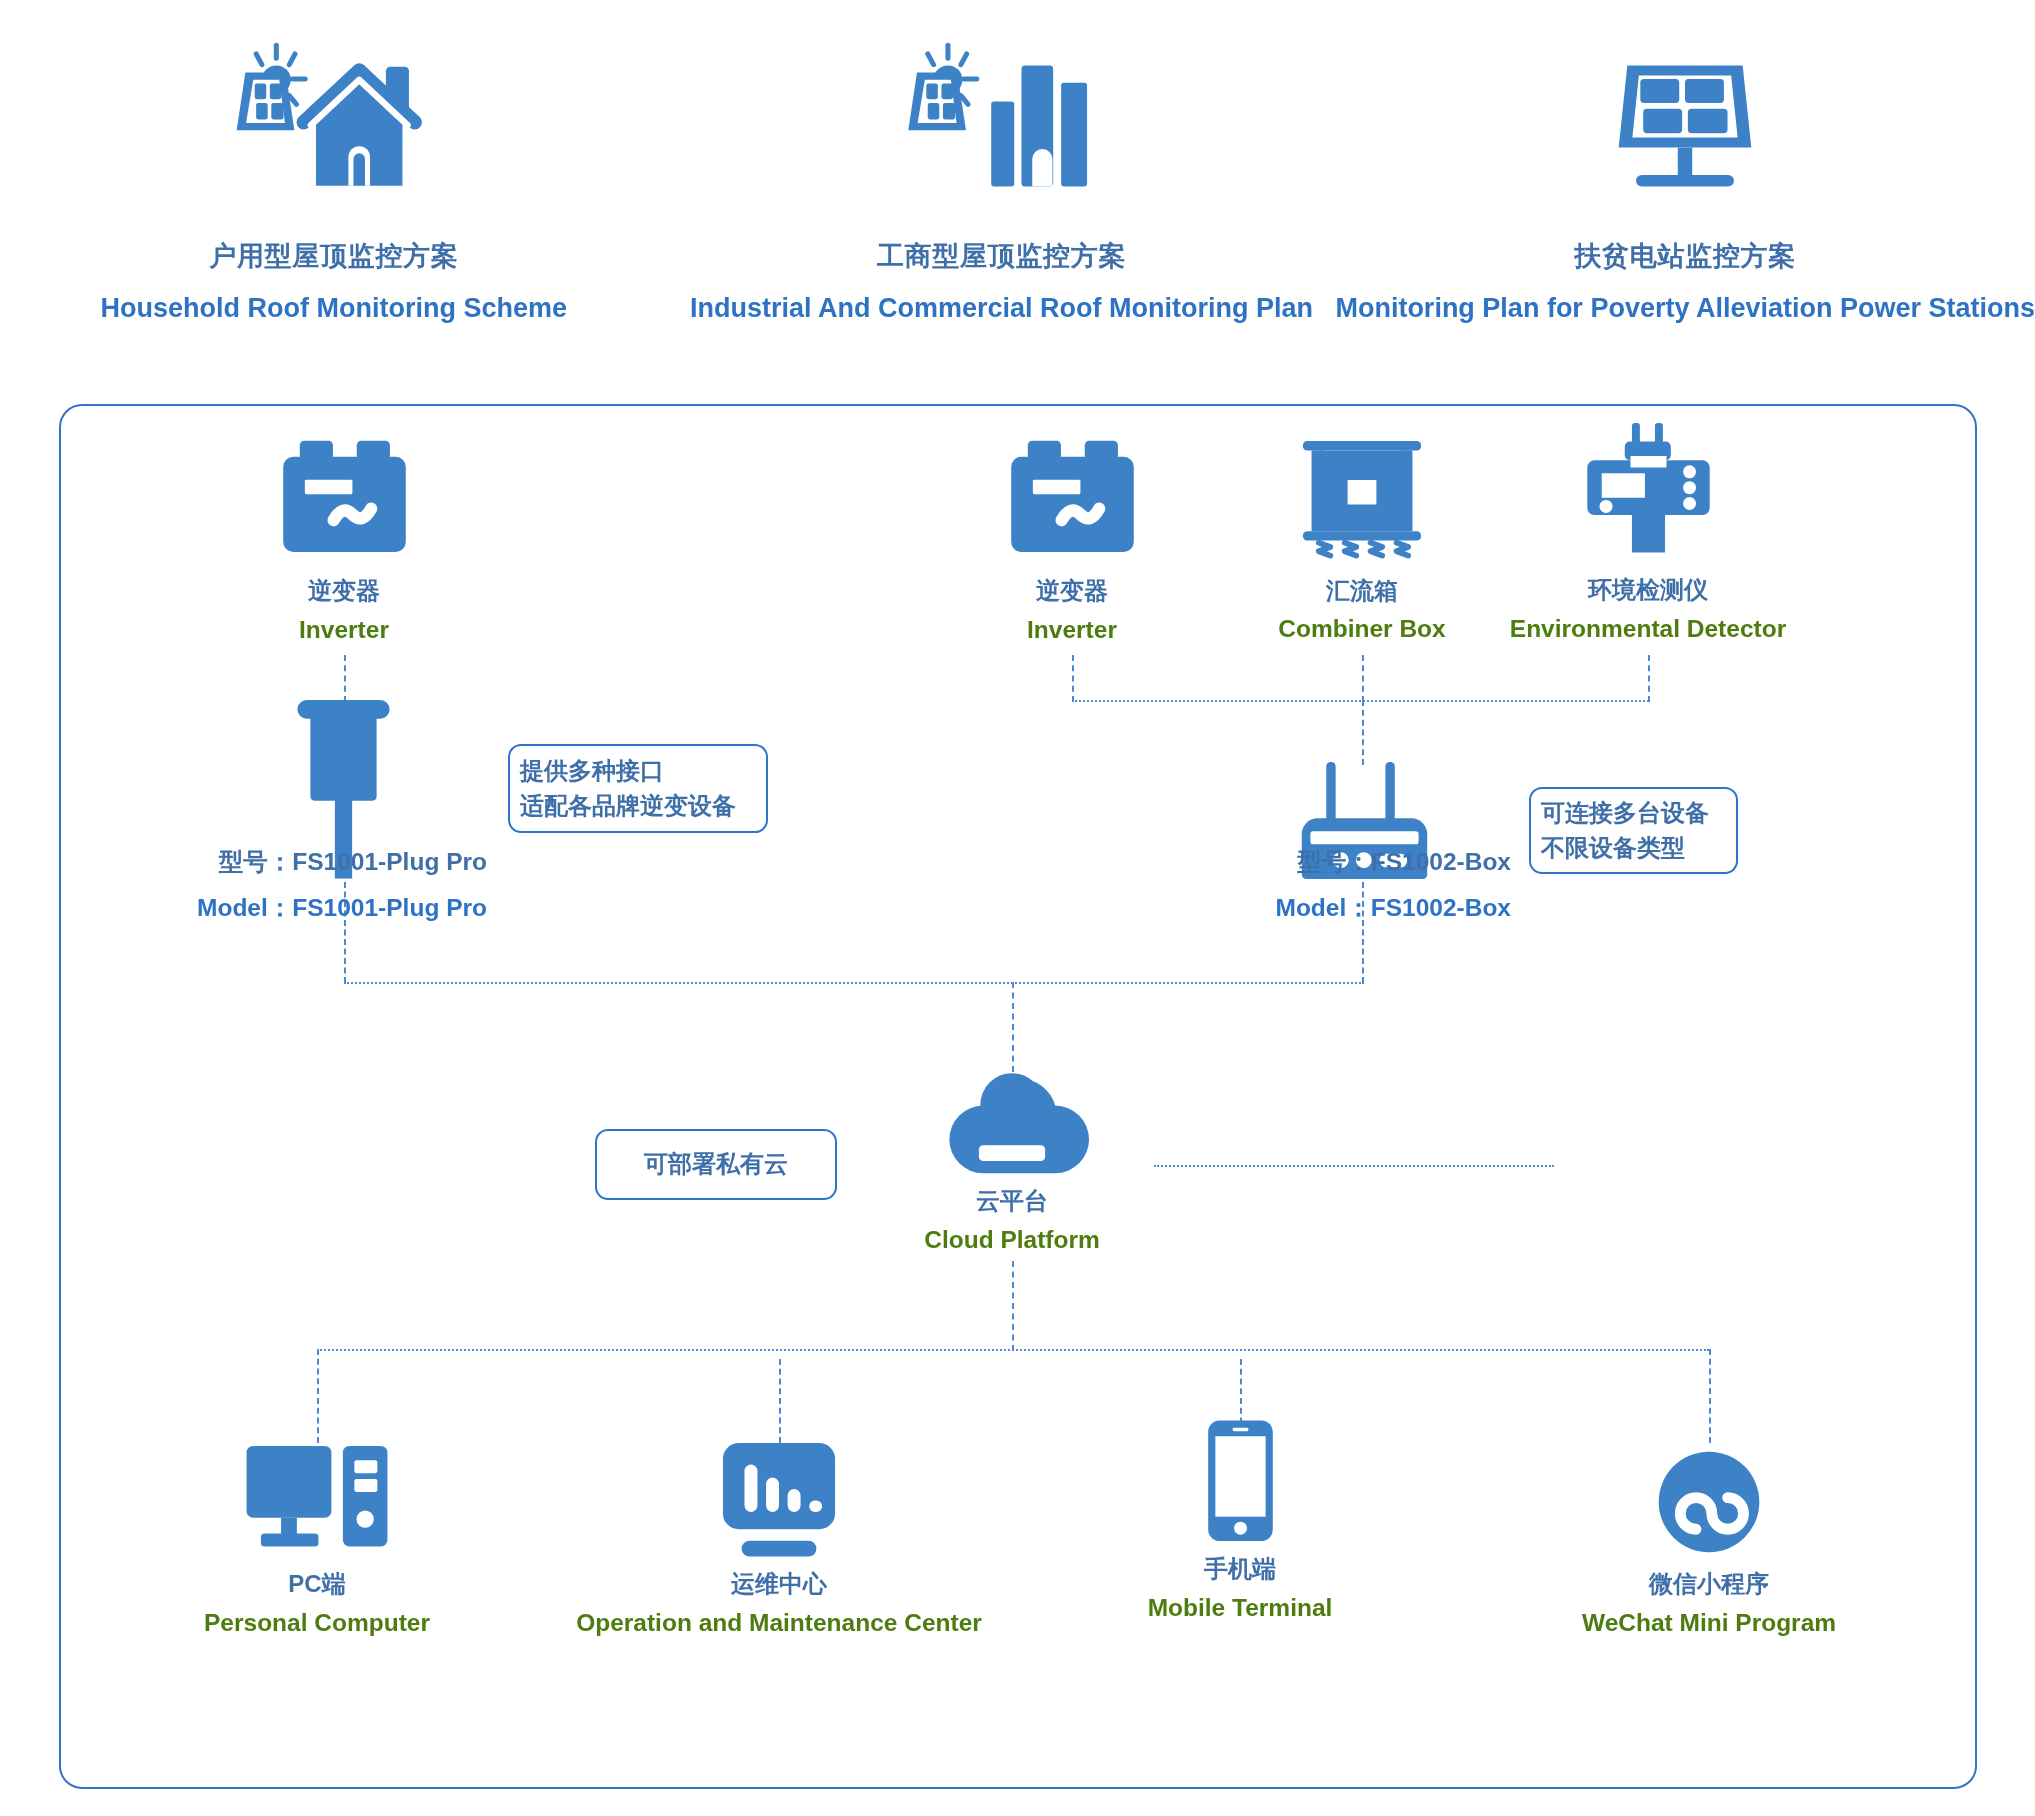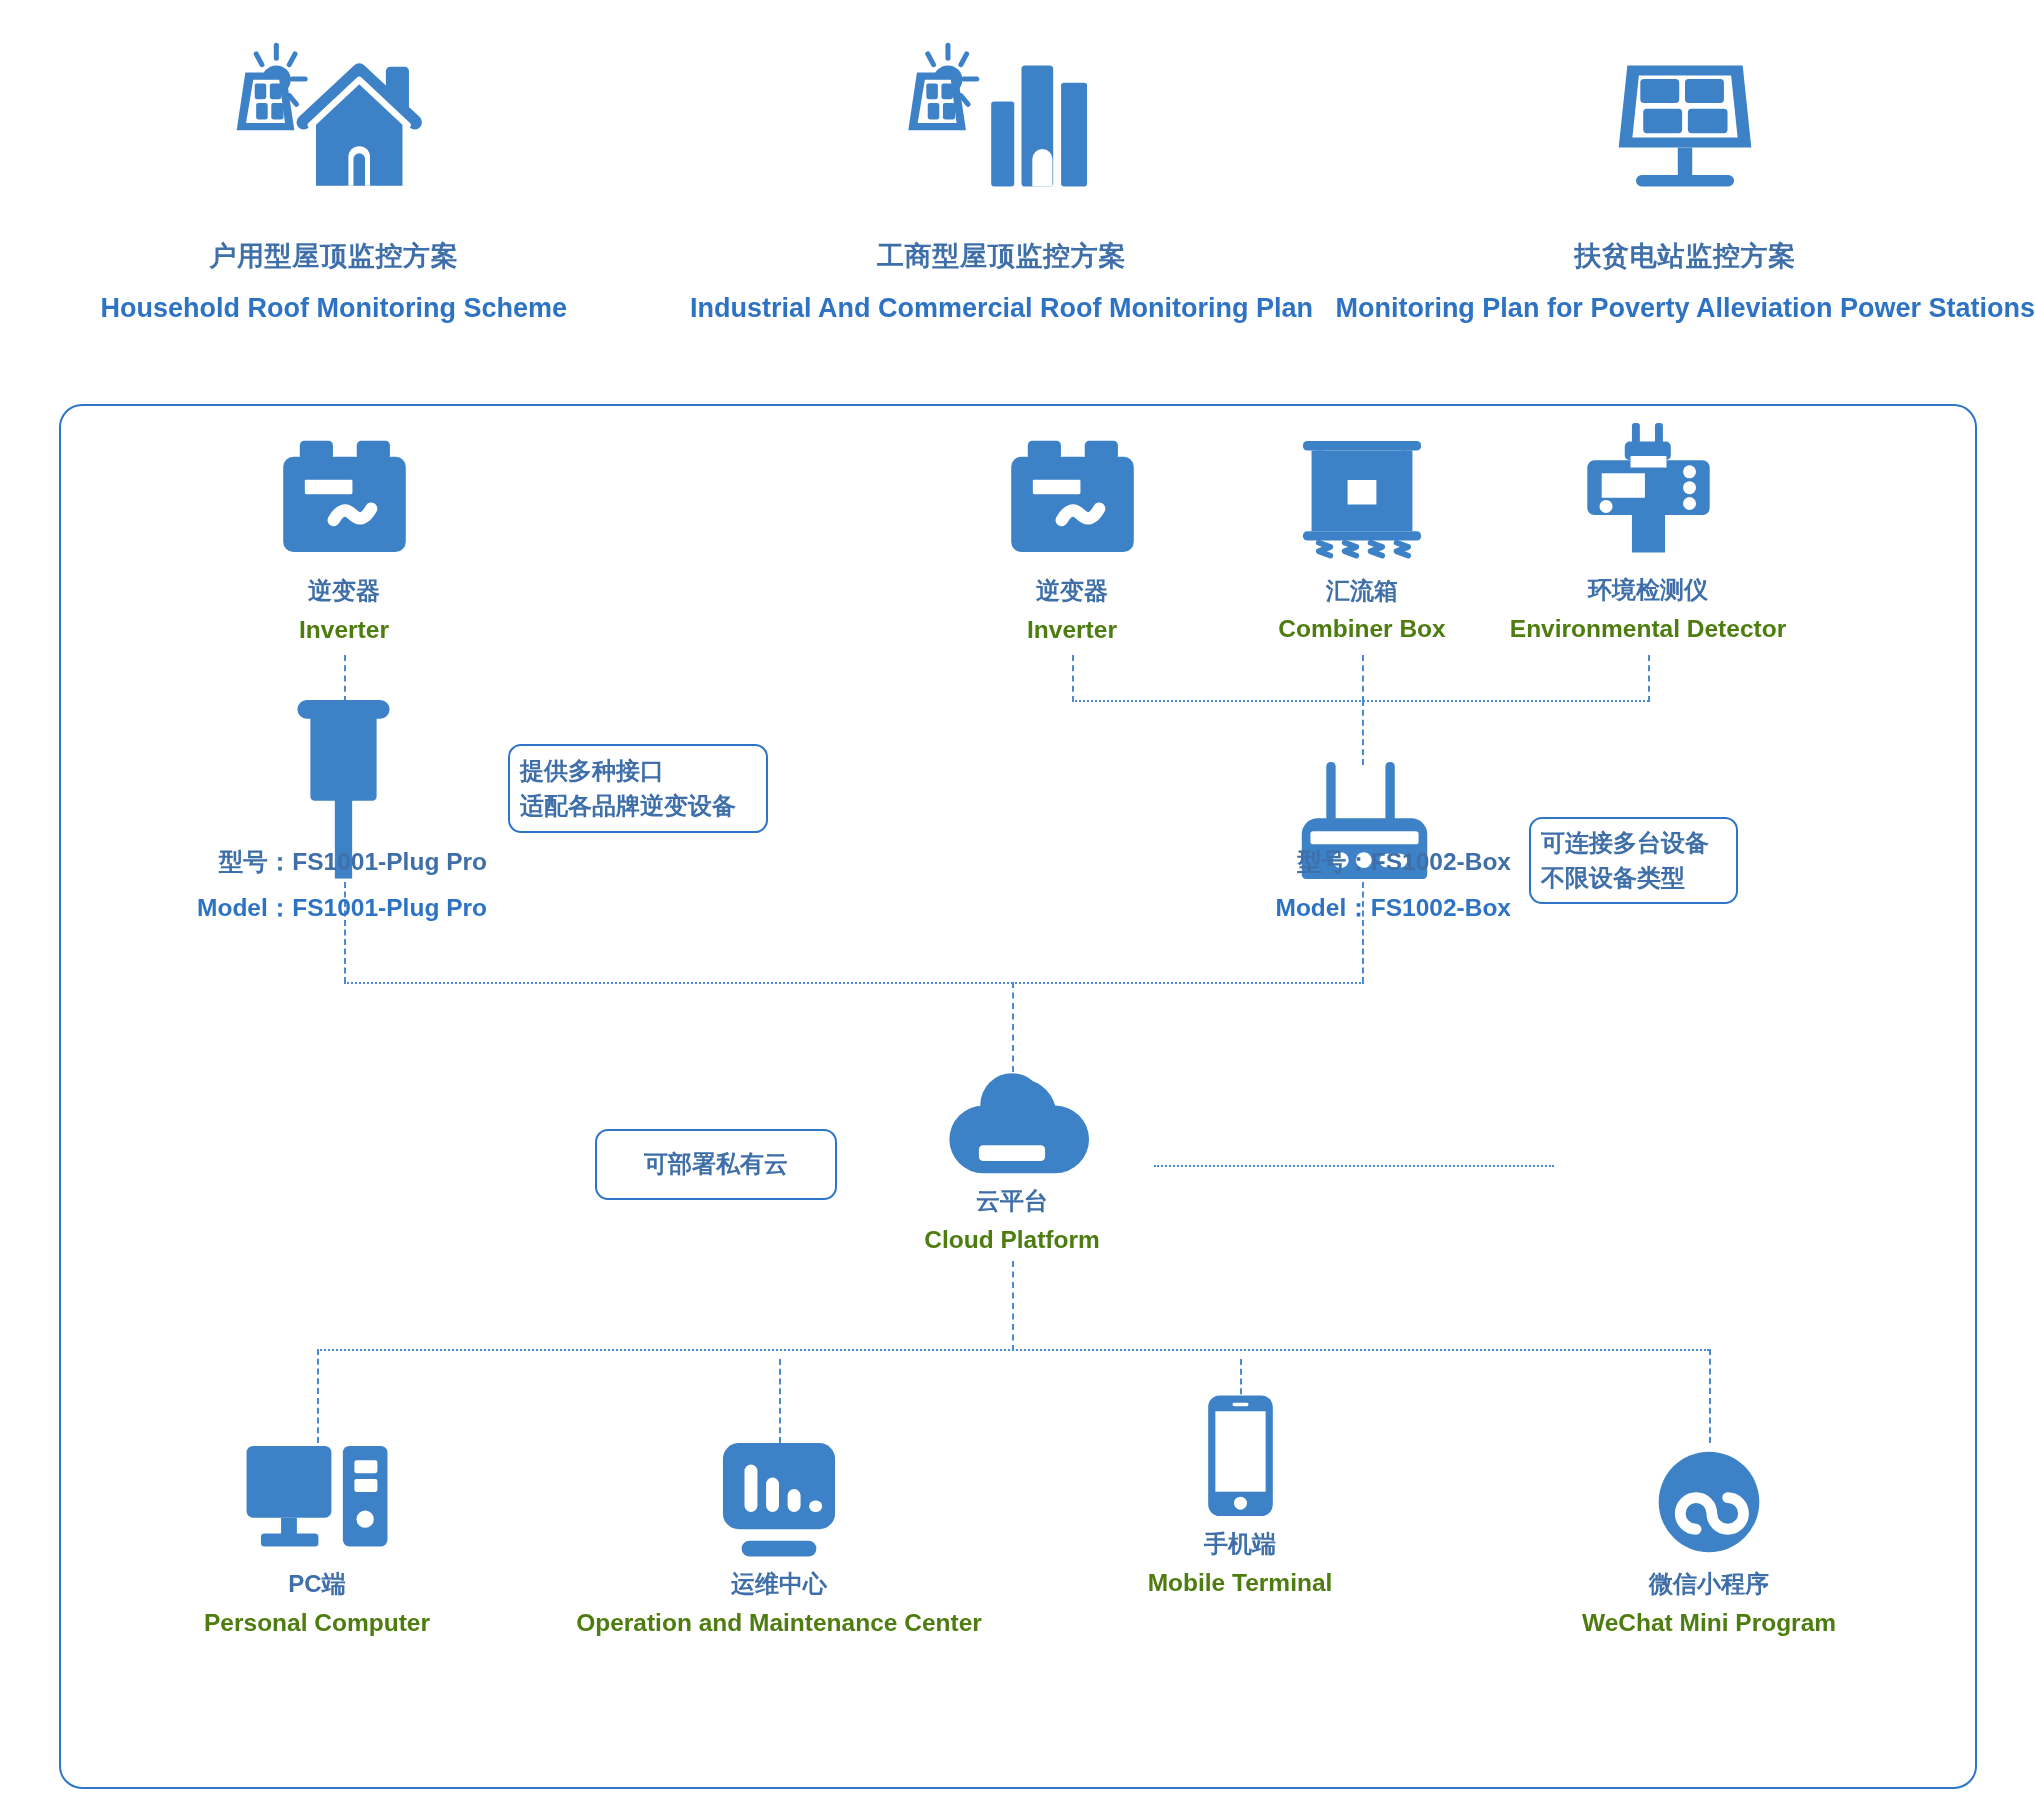--- a/index.html
+++ b/index.html
@@ -280,21 +280,21 @@
           </g>
         </svg>
       </div>
     </div>
 
     <div class="callout" style="left:447px; top:338px; width:260px; height:89px;">
       <div>提供多种接口</div>
       <div>适配各品牌逆变设备</div>
     </div>
 
-    <div class="callout" style="left:1468px; top:381px; width:209px; height:87px;margin-top:30px;">
+    <div class="callout" style="left:1468px; top:381px; width:209px; height:87px;">
       <div>可连接多台设备</div>
       <div>不限设备类型</div>
     </div>
 
     <div class="callout" style="left:534px; top:723px; width:242px; height:71px; align-items:center;">
       <div>可部署私有云</div>
     </div>
 
     <div class="model" style="left:0px; top:439px; width:426px;">
       <div class="m1">型号：FS1001-Plug Pro</div>
@@ -351,21 +351,21 @@
               <rect x="112" y="64" width="18" height="32" rx="9"></rect>
               <rect x="142" y="80" width="18" height="16" rx="8"></rect>
             </g>
           </g>
         </svg>
       </div>
       <div class="lbl-cn">运维中心</div>
       <div class="lbl-en">Operation and Maintenance Center</div>
     </div>
 
-    <div class="node" style="left:1085px; top:989px; width:188px;">
+    <div class="node" style="left:1085px; top:1014px; width:188px;">
       <div class="ic">
         <svg width="79" height="123" viewBox="0 0 110 170">
           <g fill="#3d82c7">
             <rect x="10" y="0" width="90" height="168" rx="16"></rect>
             <rect x="20" y="22" width="70" height="112" fill="#fff"></rect>
             <rect x="44" y="10" width="22" height="5" rx="2" fill="#fff"></rect>
             <circle cx="55" cy="150" r="9" fill="#fff"></circle>
           </g>
         </svg>
       </div>

